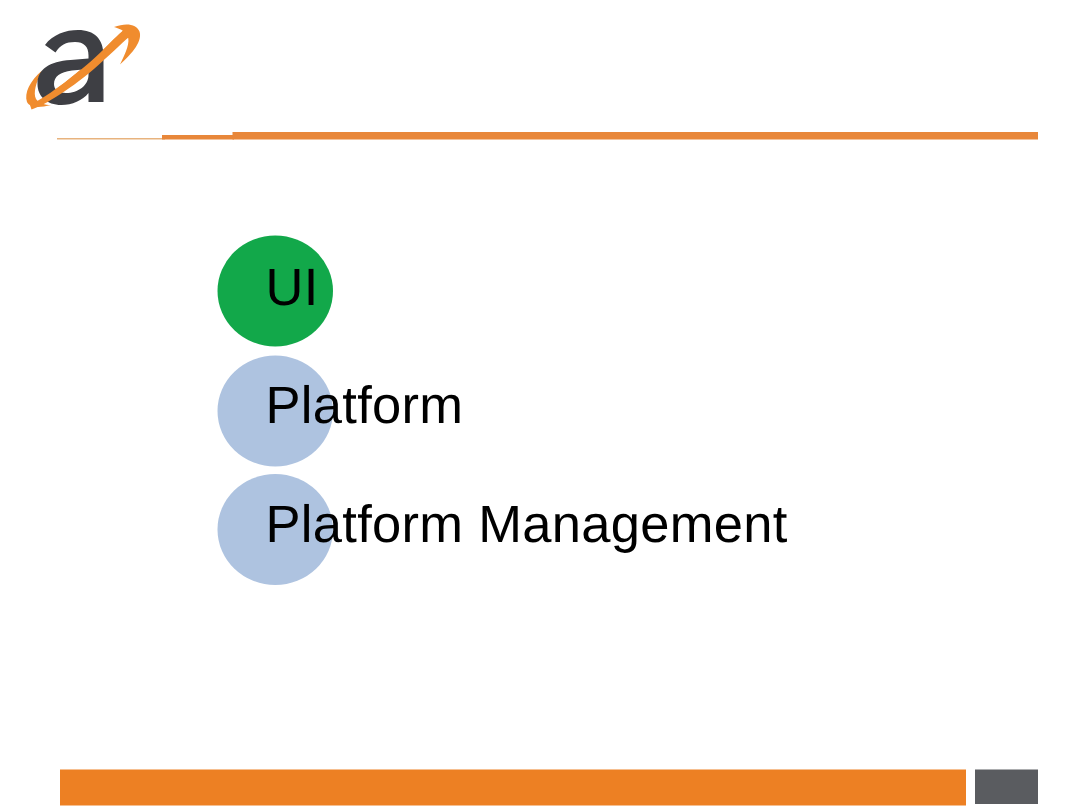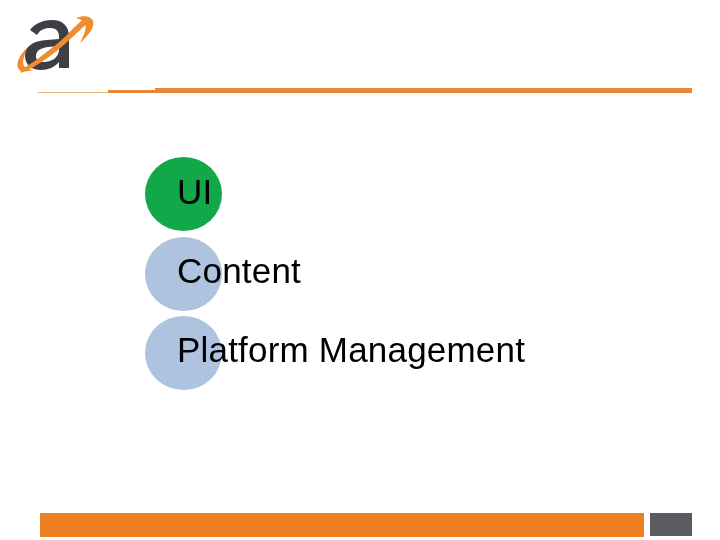--- a/index.html
+++ b/index.html
@@ -135,21 +135,21 @@
 
   <div class="bullets">
 
     <div class="bullet-row r0">
       <div class="bullet-dot" style="background:#12a84a"></div>
       <div class="bullet-text">UI</div>
     </div>
 
     <div class="bullet-row r1">
       <div class="bullet-dot" style="background:#aec3e0"></div>
-      <div class="bullet-text">Content</div>
+      <div class="bullet-text">Platform</div>
     </div>
 
     <div class="bullet-row r2">
       <div class="bullet-dot" style="background:#aec3e0"></div>
       <div class="bullet-text">Platform Management</div>
     </div>
 
   </div>
 
   <div class="footer-bar" style="background: rgb(237, 128, 35);"></div>

